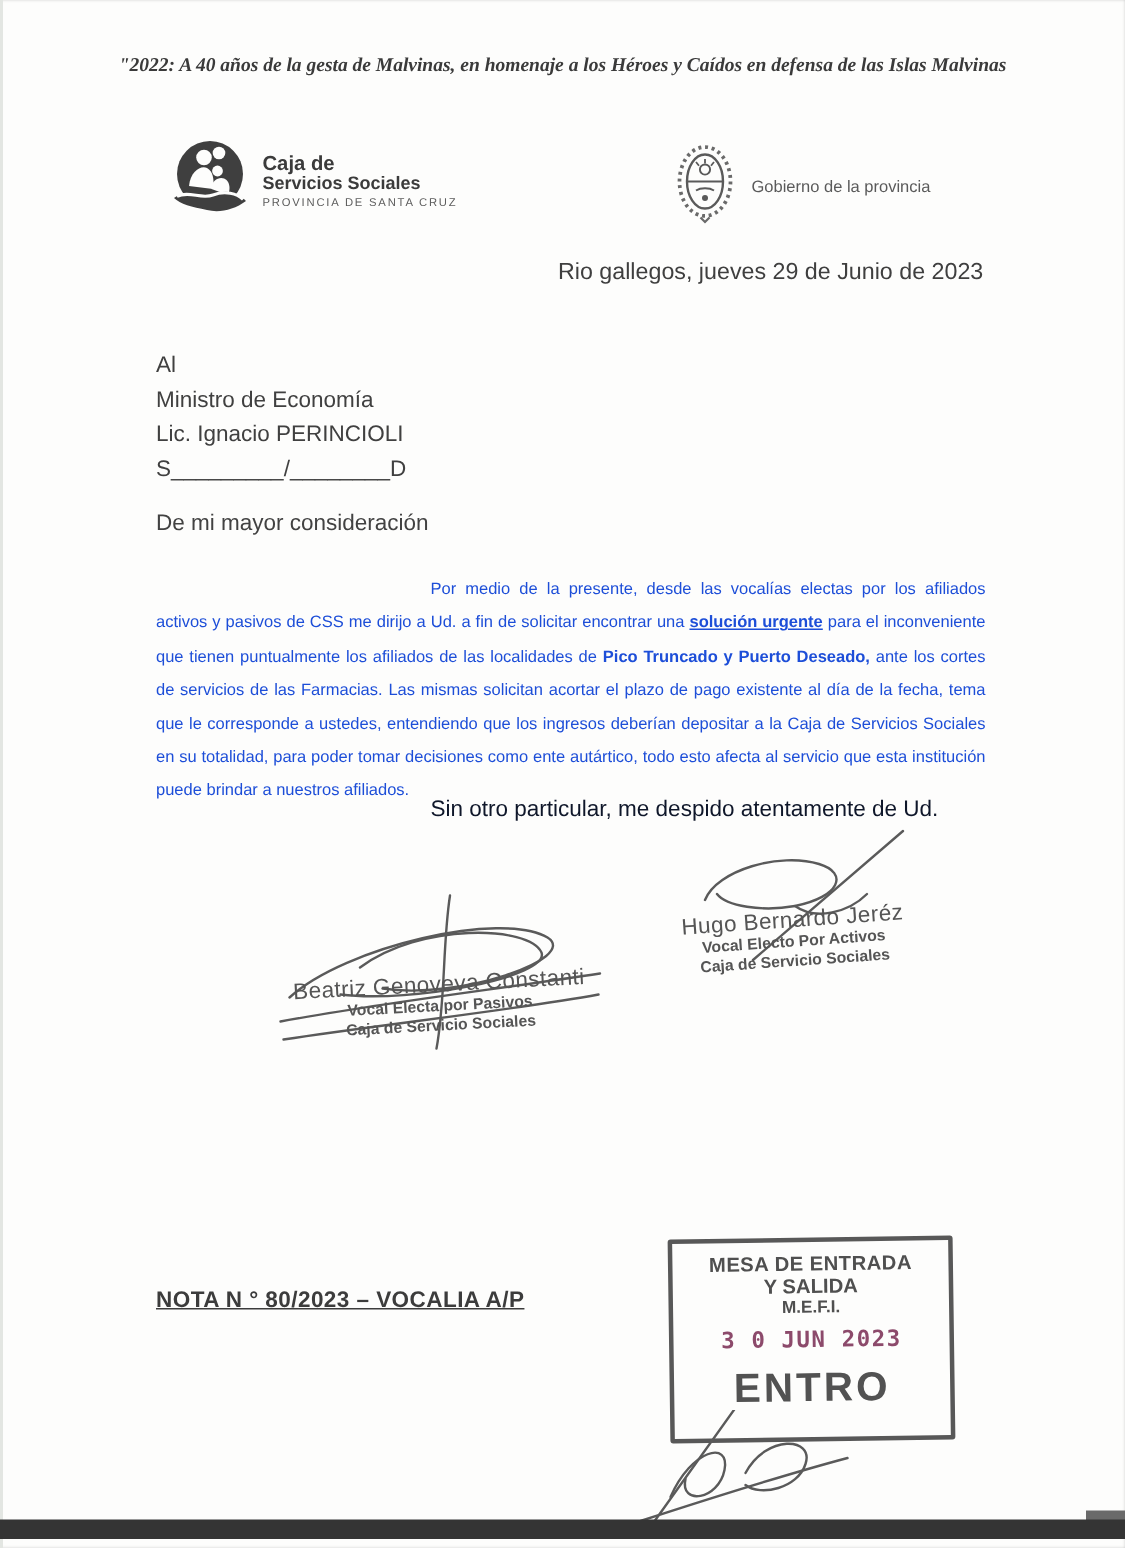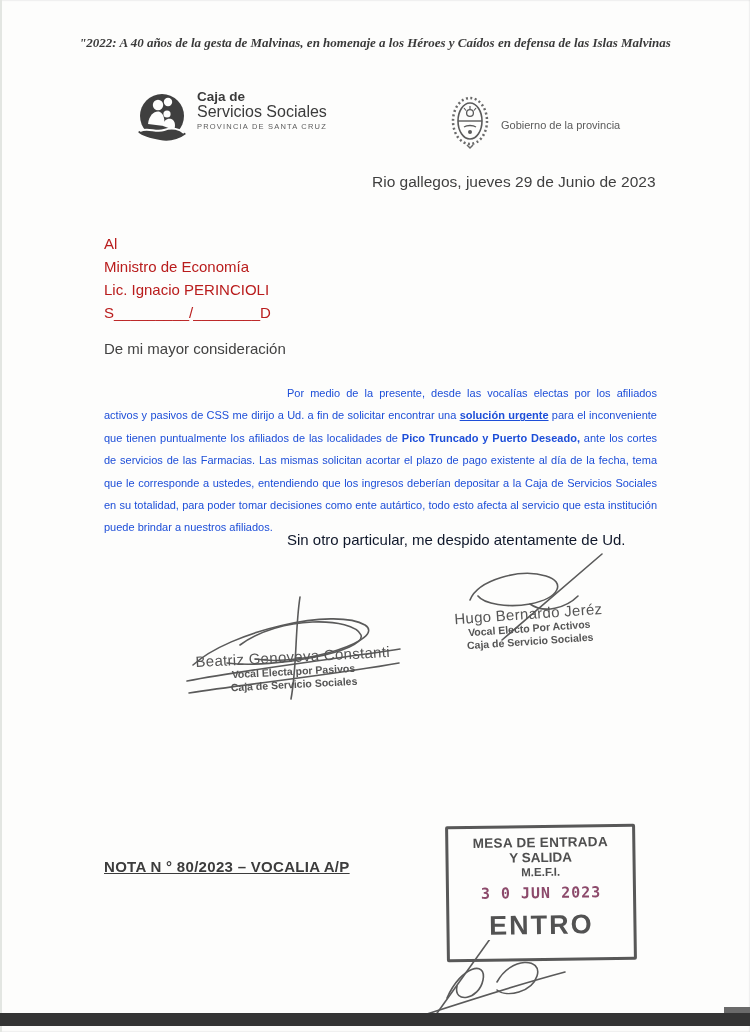--- a/index.html
+++ b/index.html
@@ -7,31 +7,31 @@
     position:relative;width:750px;height:1032px;background:#fdfdfc;
     margin:0 auto;overflow:hidden;
     font-family:"Liberation Sans",sans-serif;color:#474747;
     box-shadow:inset 0 0 2px #ccc;
   }
   .edge-left{position:absolute;left:0;top:0;width:2px;height:100%;background:#e3e6e2;}
   .quote{position:absolute;top:33px;left:0;width:100%;text-align:center;
     font-family:"Liberation Serif",serif;font-style:italic;font-weight:bold;
     font-size:13px;line-height:20px;color:#3a3a3a;}
   
-  .logo-css{position:absolute;left:134px;top:90px;display:flex;align-items:flex-start;}
+  .logo-css{position:absolute;left:112px;top:90px;display:flex;align-items:center;}
   .logo-css .txt{margin-left:7px;line-height:1.05;color:#3b3b3b;}
   .logo-css .l1{font-weight:bold;font-size:13.5px;}
-  .logo-css .l2{font-weight:normal;font-size:16px;}
+  .logo-css .l2{font-weight:bold;font-size:12px;}
   .logo-css .l3{font-size:7.5px;letter-spacing:1.2px;color:#5c5c5c;margin-top:2px;}
   .logo-sc{position:absolute;left:447px;top:94px;display:flex;align-items:center;}
   .logo-sc .txt{margin-left:8px;}
   .logo-sc .t1{font-size:23px;color:#454545;letter-spacing:0.5px;}
   .logo-sc .t2{font-size:11px;color:#5a5a5a;margin-top:1px;}
   .date-line{position:absolute;left:372px;top:173px;font-size:15.5px;color:#3f3f3f;}
-  .recipient{position:absolute;left:104px;top:232px;font-size:15px;line-height:23px;color:#b91c1c;}
+  .recipient{position:absolute;left:104px;top:232px;font-size:15px;line-height:23px;color:#404040;}
   .salutation{position:absolute;left:104px;top:340px;font-size:15px;color:#424242;}
   .body-par{position:absolute;left:104px;top:382px;width:553px;
     font-size:11px;line-height:22.4px;text-align:justify;color:#1d4ed8;
     text-indent:183px;}
   .bold-u{font-weight:bold;text-decoration:underline;}
   .bold{font-weight:bold;}
   .closing{position:absolute;left:287px;top:531px;font-size:15px;color:#0f172a;}
   
   .sig-svg{position:absolute;}
   .sig-svg path{fill:none;stroke:#5a5a5a;stroke-width:1.6;stroke-linecap:round;}

